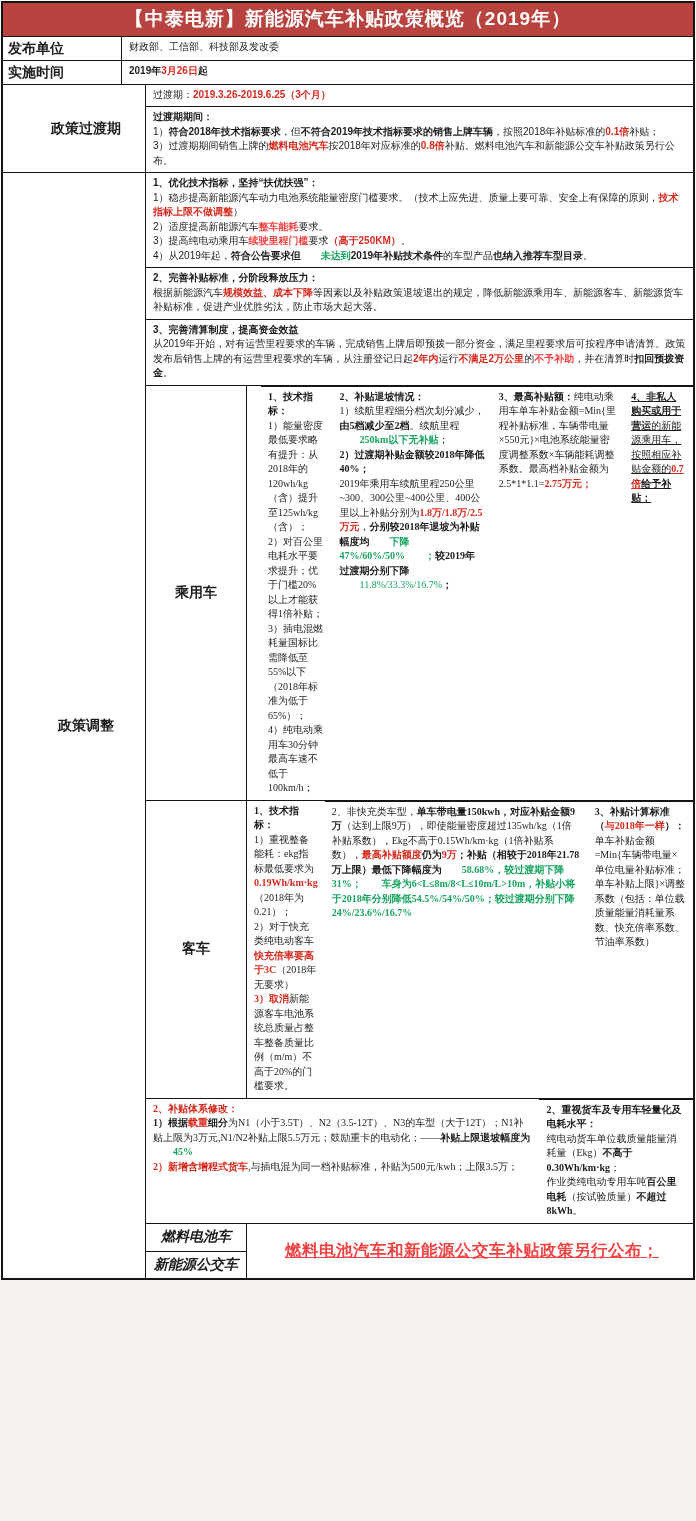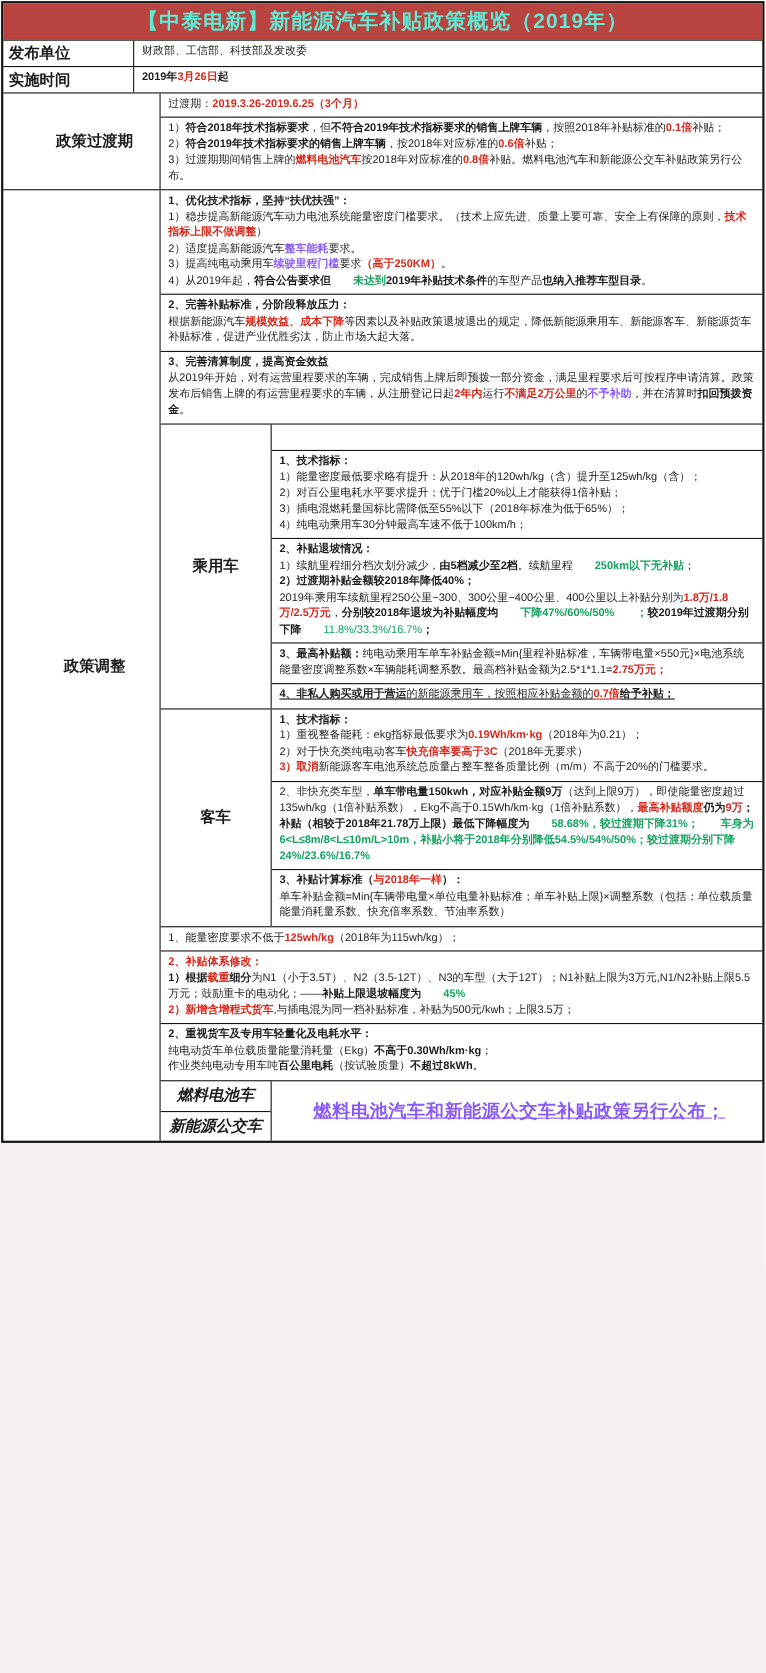--- a/index.html
+++ b/index.html
@@ -8,21 +8,21 @@
     width: 696px;
     background: #f6f1ee;
     font-family: "Liberation Sans", "DejaVu Sans", sans-serif;
     color: #1c1c1c;
     -webkit-font-smoothing: antialiased;
   }
   .page { width: 696px; padding: 1px 1px 0 1px; background:#fff; }
   .frame { border: 2px solid #141414; }
   .titlebar {
     background: #b8433f;
-    color: #5eead4;
+    color: #ffffff;
     font-weight: bold;
     font-size: 19px;
     letter-spacing: 1px;
     text-align: center;
     padding: 3px 2px 4px 2px;
   }
   .tr { display: flex; border-top: 1px solid #141414; align-items: stretch; }
   .lbl {
     flex: 0 0 119px; width: 119px;
     border-right: 1px solid #141414;
@@ -37,33 +37,33 @@
   .stack > .cell + .cell, .stack > .cell + .vtable, .vcells > .cell + .cell { border-top: 1px solid #141414; }
   .vtable { display: flex; flex-direction: column; }
   .vrow { display: flex; align-items: stretch; }
   .vrow + .vrow { border-top: 1px solid #141414; }
   .vlbl {
     flex: 0 0 101px; width: 101px;
     border-right: 1px solid #141414;
     display: flex; align-items: center; justify-content: center;
     font-weight: bold; font-size: 14px; text-align: center; padding: 2px;
   }
-  .vcells { flex: 1 1 auto; display: flex; flex-direction: column; min-width: 0; }
+  .vcells { flex: 1 1 auto; display: flex; flex-direction: row; min-width: 0; font-family: Liberation Serif, serif; }
   .empty-strip { min-height: 23px; }
   .fuel-labels { flex: 0 0 101px; width: 101px; border-right: 1px solid #141414; display: flex; flex-direction: column; }
   .fuel-labels .fl { flex: 1; min-height: 27px; display: flex; align-items: center; justify-content: center; font-weight: bold; font-size: 14px; font-style: italic; }
   .fuel-labels .fl + .fl { border-top: 1px solid #141414; }
   .fuel-content { flex: 1; display: flex; align-items: center; padding: 8px 10px; }
   .fuel-content .ln { font-size: 16.5px; letter-spacing: 0.5px; margin-left: 28px; }
   .ln { min-height: 1.2em; }
   
   .b  { font-weight: bold; }
   .r  { color: #d42a1e; }
   .g  { color: #17a35f; padding-left: 20px; }
-  .bl { color: #8b5cf6; }
+  .bl { color: #ef4444; }
   .u  { text-decoration: underline; }
 </style>
 </head>
 <body>
 
 <div class="page">
   <div class="frame">
 
     <div class="titlebar">【中泰电新】新能源汽车补贴政策概览（2019年）</div>
 
@@ -85,22 +85,22 @@
       </div>
     </div>
 
     <div class="tr">
       <div class="lbl center">政策过渡期</div>
       <div class="stack">
         <div class="cell">
             <div class="ln"><span>过渡期：</span><span class="b r">2019.3.26-2019.6.25（3个月）</span></div>
           </div>
         <div class="cell">
+            <div class="ln"><span class="b">过渡期期间：</span></div>
             <div class="ln"><span>1）</span><span class="b">符合2018年技术指标要求</span><span>，但</span><span class="b">不符合2019年技术指标要求的销售上牌车辆</span><span>，按照2018年补贴标准的</span><span class="b r">0.1倍</span><span>补贴；</span></div>
-            <div class="ln"><span>2）</span><span class="b">符合2019年技术指标要求的销售上牌车辆</span><span>，按2018年对应标准的</span><span class="b r">0.6倍</span><span>补贴；</span></div>
             <div class="ln"><span>3）过渡期期间销售上牌的</span><span class="b r">燃料电池汽车</span><span>按2018年对应标准的</span><span class="b r">0.8倍</span><span>补贴。燃料电池汽车和新能源公交车补贴政策另行公布。</span></div>
           </div>
       </div>
     </div>
 
     <div class="tr">
       <div class="lbl center">政策调整</div>
       <div class="stack">
         <div class="cell">
             <div class="ln"><span class="b">1、优化技术指标，坚持“扶优扶强”：</span></div>
@@ -161,23 +161,20 @@
               <div class="cell">
                   <div class="ln"><span class="b">3、补贴计算标准（</span><span class="b r">与2018年一样</span><span class="b">）：</span></div>
                   <div class="ln"><span>单车补贴金额=Min{车辆带电量×单位电量补贴标准；单车补贴上限}×调整系数（包括：单位载质量能量消耗量系数、快充倍率系数、节油率系数）</span></div>
                 </div>
             </div>
           </div>
 
           <div class="vrow">
             <div class="vcells">
               <div class="cell">
-                  <div class="ln"><span>1、能量密度要求不低于</span><span class="b r">125wh/kg</span><span>（2018年为115wh/kg）；</span></div>
-                </div>
-              <div class="cell">
                   <div class="ln"><span class="b r">2、补贴体系修改：</span></div>
                   <div class="ln"><span class="b">1）根据</span><span class="b r">载重</span><span class="b">细分</span><span>为N1（小于3.5T）、N2（3.5-12T）、N3的车型（大于12T）；N1补贴上限为3万元,N1/N2补贴上限5.5万元；鼓励重卡的电动化；——</span><span class="b">补贴上限退坡幅度为</span><span class="b g">45%</span></div>
                   <div class="ln"><span class="b r">2）新增含增程式货车</span><span>,与插电混为同一档补贴标准，补贴为500元/kwh；上限3.5万；</span></div>
                 </div>
               <div class="cell">
                   <div class="ln"><span class="b">2、重视货车及专用车轻量化及电耗水平：</span></div>
                   <div class="ln"><span>纯电动货车单位载质量能量消耗量（Ekg）</span><span class="b">不高于0.30Wh/km·kg</span><span>；</span></div>
                   <div class="ln"><span>作业类纯电动专用车吨</span><span class="b">百公里电耗</span><span>（按试验质量）</span><span class="b">不超过8kWh</span><span>。</span></div>
                 </div>
             </div>

